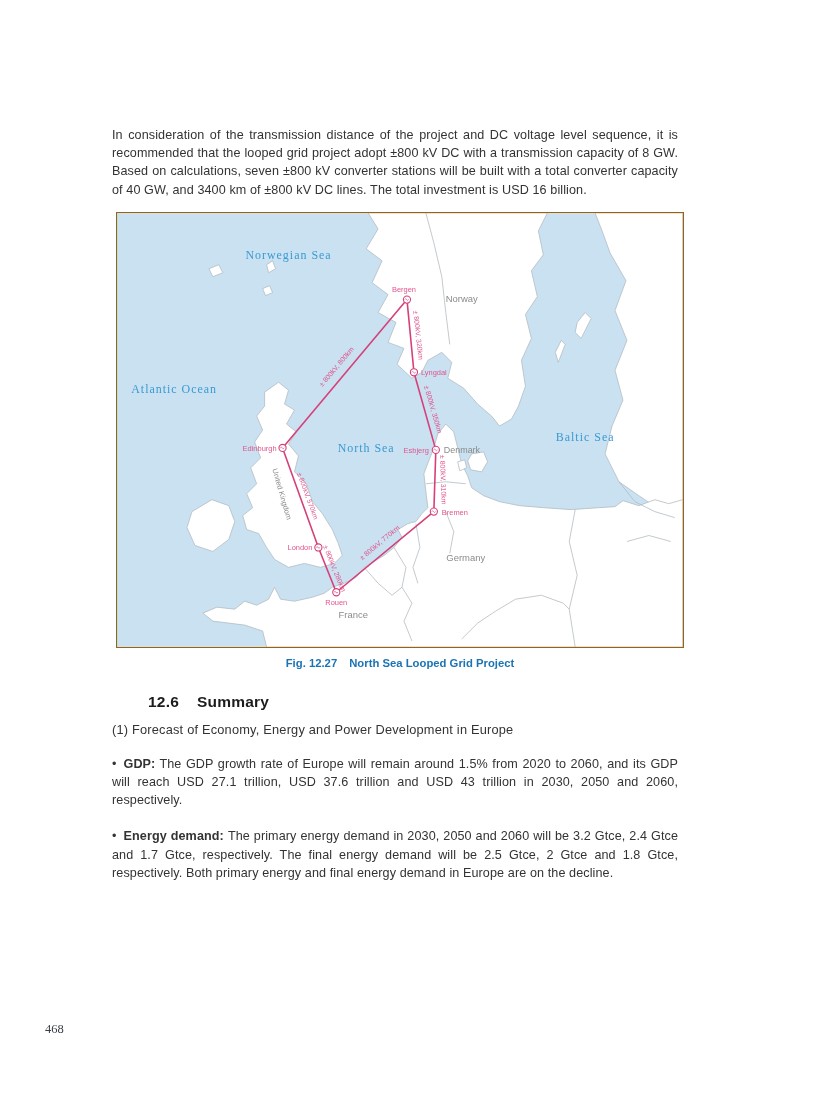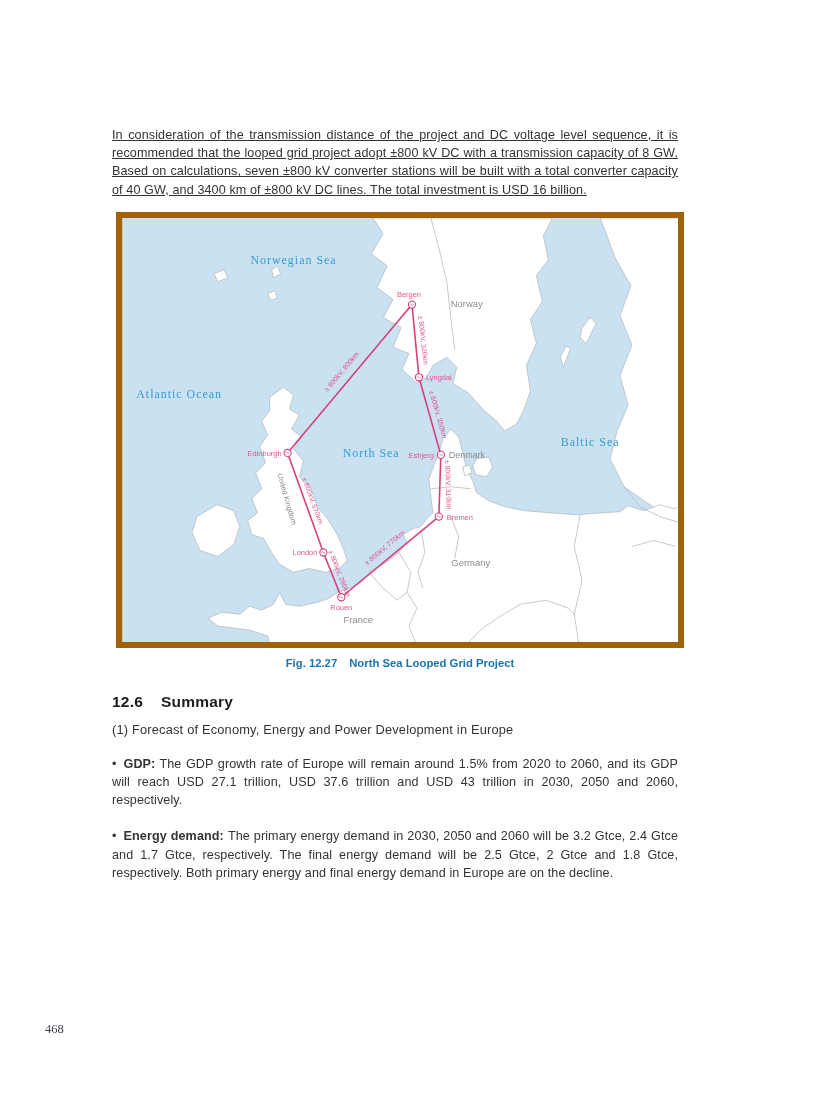--- a/index.html
+++ b/index.html
@@ -5,33 +5,33 @@
   html,body{margin:0;padding:0;}
   body{
     width:816px;height:1100px;position:relative;background:#ffffff;
     font-family:"Liberation Sans", sans-serif;color:#2b2b2b;
     -webkit-font-smoothing:antialiased;
   }
   .page{position:absolute;inset:0;}
   .content{position:absolute;left:112px;top:126px;width:566px;}
   .body-para{
     font-size:12.6px;line-height:18.2px;text-align:justify;margin:0 0 13px 0;
-    color:#333;letter-spacing:.1px;text-decoration:underline;
+    color:#333;letter-spacing:.1px;
   }
   .figure-wrap{margin:6px 0 0 4px;width:568px;}
   .map-frame{
-    width:568px;height:436px;border:6px solid #a16207;box-sizing:border-box;
-    background:#f97316;overflow:hidden;
+    width:568px;height:436px;border:1px solid #a16207;box-sizing:border-box;
+    background:#5eead4;overflow:hidden;
   }
   .fig-caption{
     text-align:center;margin-top:9px;font-size:11.3px;font-weight:bold;color:#1a74b4;
   }
   .fig-caption .cap-label{margin-right:12px;}
   .section-heading{
-    margin-top:24px;font-size:15.5px;font-weight:bold;color:#1c1c1c;letter-spacing:.2px;
+    margin-top:24px;font-size:15.5px;font-weight:bold;color:#1c1c1c;letter-spacing:.2px;margin-left:36px;
   }
   .section-heading .sec-num{margin-right:18px;}
   .subsection{margin-top:11px;font-size:12.8px;color:#333;letter-spacing:.2px;}
   .bullet-para{
     font-size:12.6px;line-height:18.2px;text-align:justify;margin:18px 0 0 0;color:#333;
     letter-spacing:.1px;
   }
   .bullet-para .marker{margin-right:7px;}
   .bullet-para strong{margin-right:4px;}
   .page-number{

